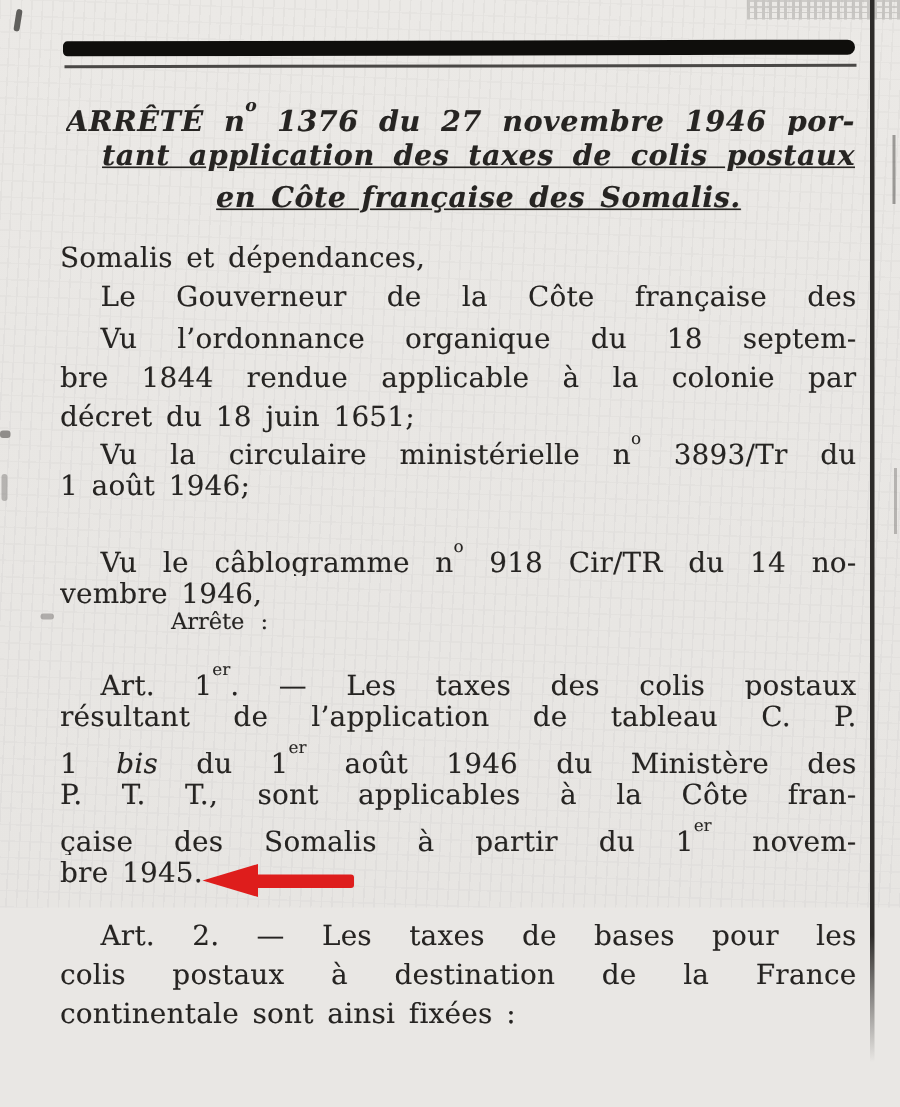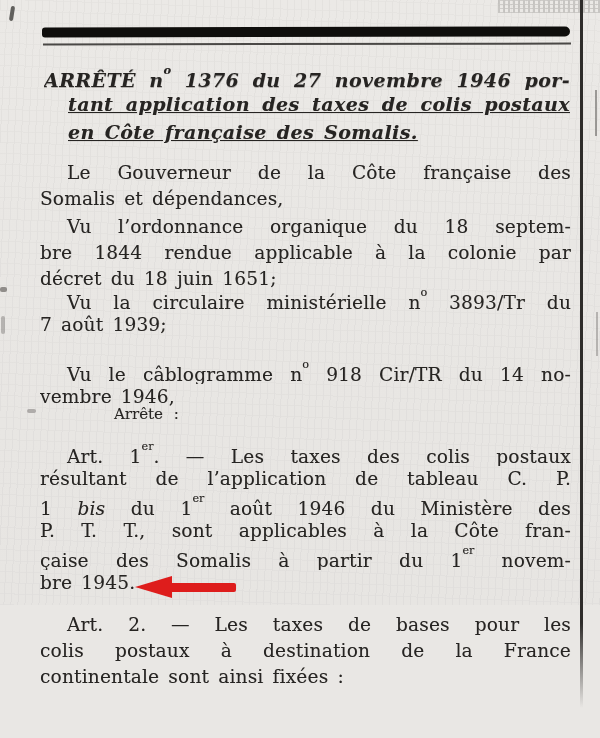--- a/index.html
+++ b/index.html
@@ -48,21 +48,21 @@
   
   .tblock{position:absolute;left:40px;width:531px;font-size:18.5px;line-height:26px;letter-spacing:.2px;text-shadow:.3px .3px 0 rgba(38,36,34,.28);}
   .line{display:block;height:26px;overflow:hidden;white-space:normal;}
   .j{text-align:justify;text-align-last:justify;}
   .l{text-align:left;word-spacing:3px;}
   .ind{text-indent:27px;}
   .heading{
     left:44px;width:526px;font-weight:bold;font-style:italic;
     font-size:19px;line-height:28px;letter-spacing:.4px;
   }
-  .heading .line{height:28px;}
+  .heading .line{height:28px;text-align:center;}
   .hang{padding-left:24px;box-sizing:border-box;text-decoration:underline;}
   .arrete{position:absolute;left:114px;top:401px;font-size:15px;line-height:26px;word-spacing:6px;text-shadow:.3px .3px 0 rgba(38,36,34,.28);}
   sup{font-size:.6em;position:relative;top:-6px;letter-spacing:0;}
   
   .arrow{position:absolute;left:135px;top:576px;width:101px;height:23px;z-index:5;}
   .arrow-head{
     position:absolute;left:0;top:0;width:0;height:0;
     border-top:11.5px solid transparent;border-bottom:11.5px solid transparent;
     border-right:37px solid var(--arrow);
   }
@@ -90,33 +90,33 @@
   <div class="bar-thin"></div>
   <div class="col-rule"></div>
 
   <div class="tblock heading" style="top:62px">
     <span class="line j">ARRÊTÉ n<sup>o</sup> 1376 du 27 novembre 1946 por-</span>
     <span class="line j hang">tant application des taxes de colis postaux</span>
     <span class="line l hang">en Côte française des Somalis.</span>
   </div>
 
   <div class="tblock" style="top:160px">
+    <span class="line l">Somalis et dépendances,</span>
     <span class="line j ind">Le Gouverneur de la Côte française des</span>
-    <span class="line l">Somalis et dépendances,</span>
   </div>
 
   <div class="tblock" style="top:214px">
     <span class="line j ind">Vu l’ordonnance organique du 18 septem-</span>
     <span class="line j">bre 1844 rendue applicable à la colonie par</span>
     <span class="line l">décret du 18 juin 1651;</span>
   </div>
 
   <div class="tblock" style="top:286px">
     <span class="line j ind">Vu la circulaire ministérielle n<sup>o</sup> 3893/Tr du</span>
-    <span class="line l">7 août 1939;</span>
+    <span class="line l">1 août 1946;</span>
   </div>
 
   <div class="tblock" style="top:358px">
     <span class="line j ind">Vu le câblogramme n<sup>o</sup> 918 Cir/TR du 14 no-</span>
     <span class="line l">vembre 1946,</span>
   </div>
 
   <div class="arrete">Arrête :</div>
 
   <div class="tblock" style="top:440px">

